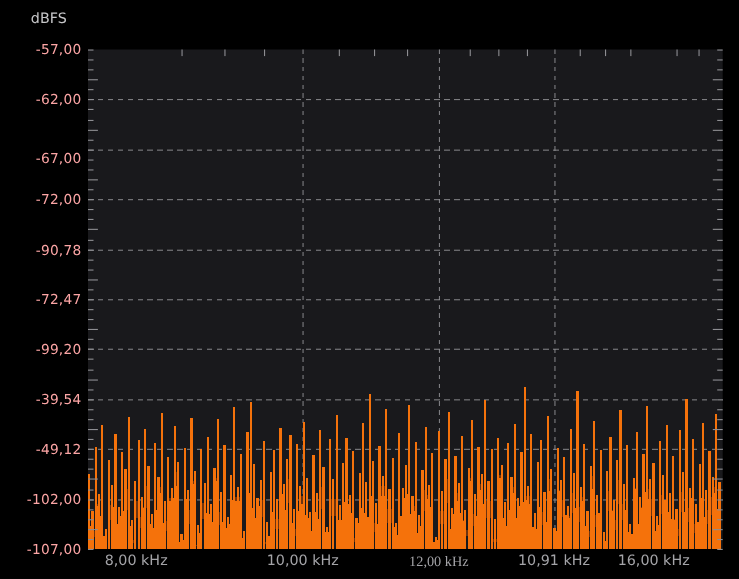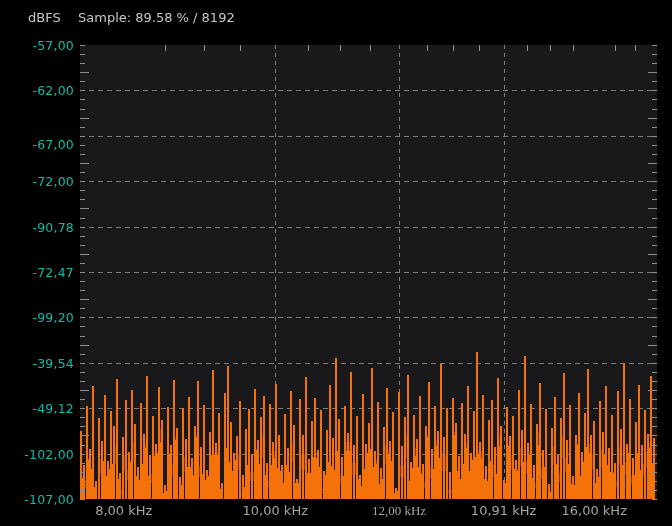--- a/index.html
+++ b/index.html
@@ -6,37 +6,36 @@
   body{font-family:"DejaVu Sans","Liberation Sans",sans-serif;position:relative;}
   #stage{position:absolute;left:0;top:0;width:672px;height:526px;background:#000;}
   .hdr-text{position:absolute;top:10px;font-size:13px;color:#c6c6c8;white-space:nowrap;}
   #unit-label{left:28px;}
   #sample-readout{left:78px;}
   #plot{position:absolute;left:80px;top:45px;width:577px;height:454px;background:#19191c;}
   .hgrid{position:absolute;left:0;width:577px;height:1px;opacity:.85;
     background:repeating-linear-gradient(90deg,#8e8e92 0 5px,transparent 5px 9px);}
   .vgrid{position:absolute;top:0;height:454px;width:1px;opacity:.85;
     background:repeating-linear-gradient(180deg,#8e8e92 0 4px,transparent 4px 8px);}
-  .ylab{position:absolute;left:0;width:74px;text-align:right;font-size:12.5px;color:#14b8a6;
+  .ylab{position:absolute;left:0;width:74px;text-align:right;font-size:12.5px;color:#fca5a5;
     transform:translateY(-50%);letter-spacing:0.2px;}
   .xlab{position:absolute;top:503px;font-size:13px;color:#a4a4a8;transform:translateX(-50%);white-space:nowrap;}
   .tick{position:absolute;background:#8e8e92;}
   .tick.h{height:1px;}
   .tick.v{width:1px;}
   #spectrum-svg{position:absolute;left:0;top:0;}
   .zlayer{position:absolute;left:0;top:0;width:100%;height:100%;}
 </style>
 </head>
 <body>
 
 <div id="stage">
 
   <div class="hdr-text" id="unit-label">dBFS</div>
 
-  <div class="hdr-text" id="sample-readout">Sample: 89.58 % / 8192</div>
 
   <div id="ylabs">
       <div class="ylab" style="top: 45px;">-57,00</div>
       <div class="ylab" style="top: 90.4px;">-62,00</div>
       <div class="ylab" style="top: 144px;">-67,00</div>
       <div class="ylab" style="top: 181.2px;">-72,00</div>
       <div class="ylab" style="top: 226.6px;">-90,78</div>
       <div class="ylab" style="top: 272px;">-72,47</div>
       <div class="ylab" style="top: 317.4px;">-99,20</div>
       <div class="ylab" style="top: 362.8px;">-39,54</div>

